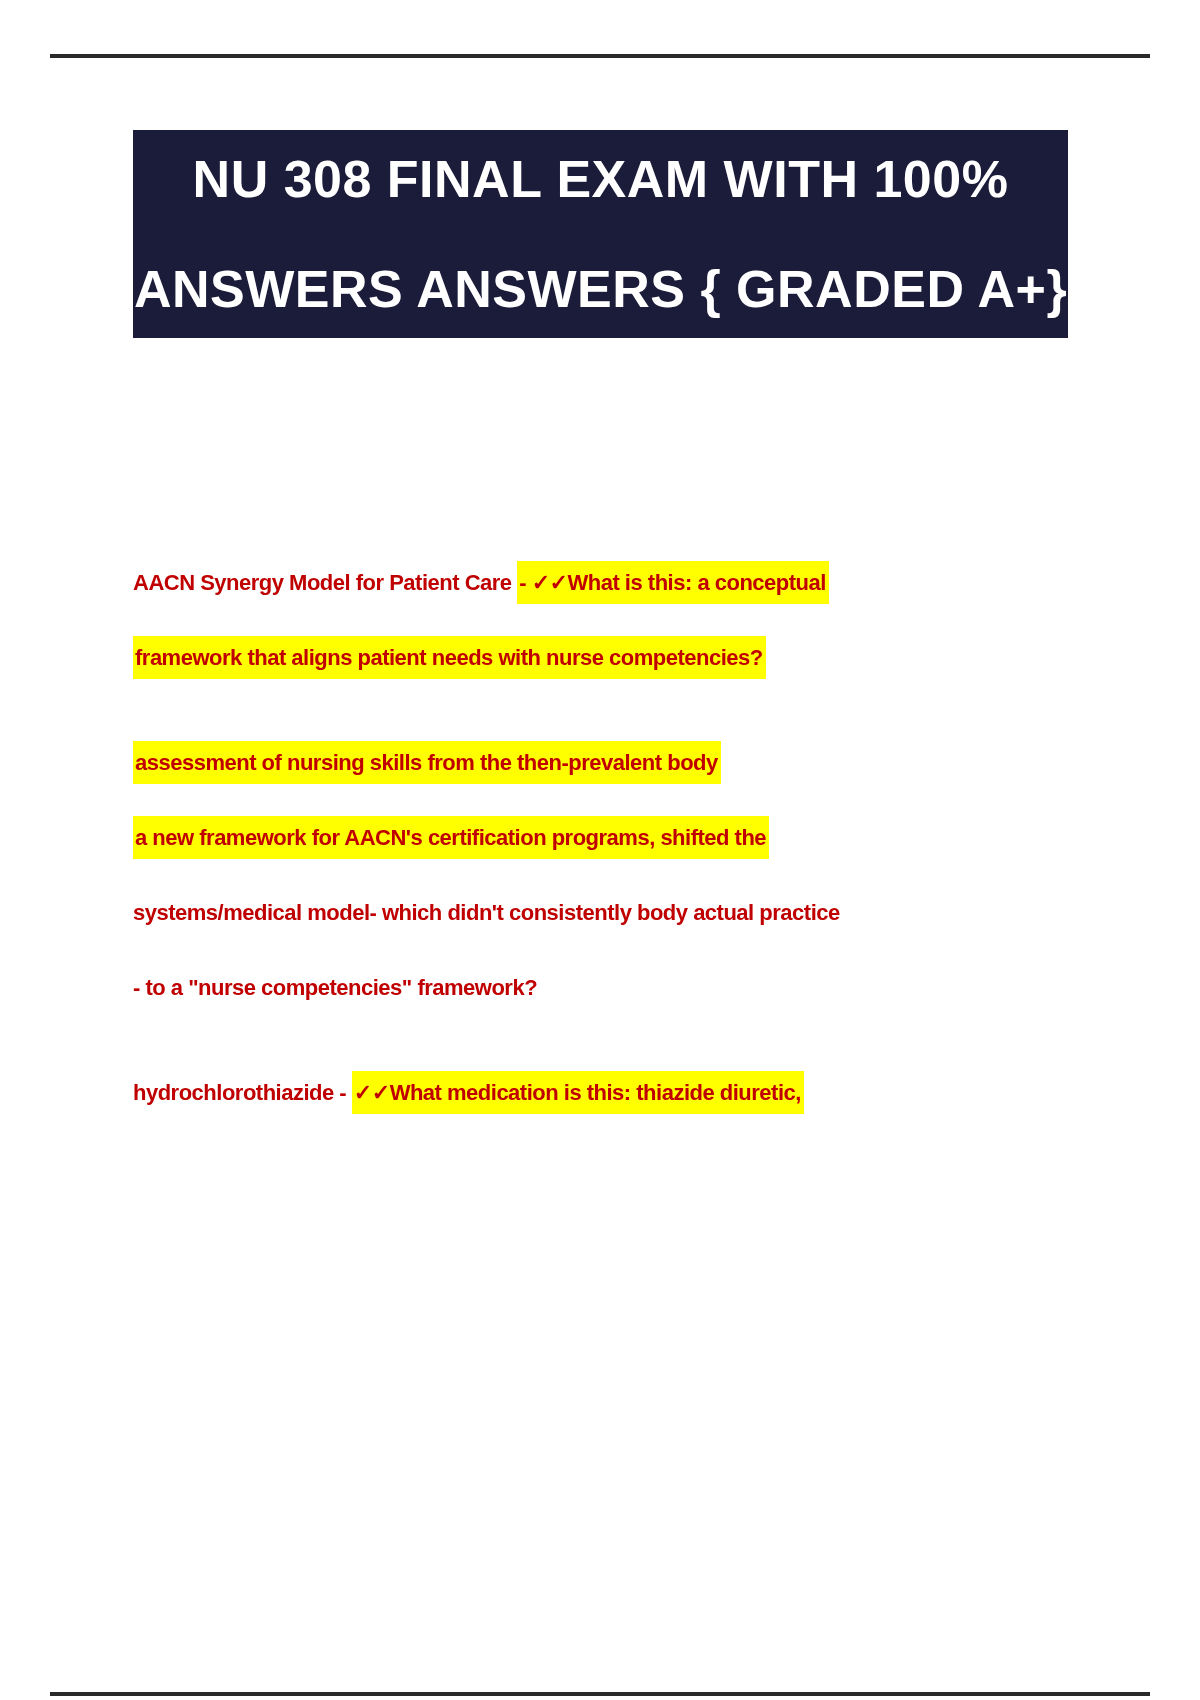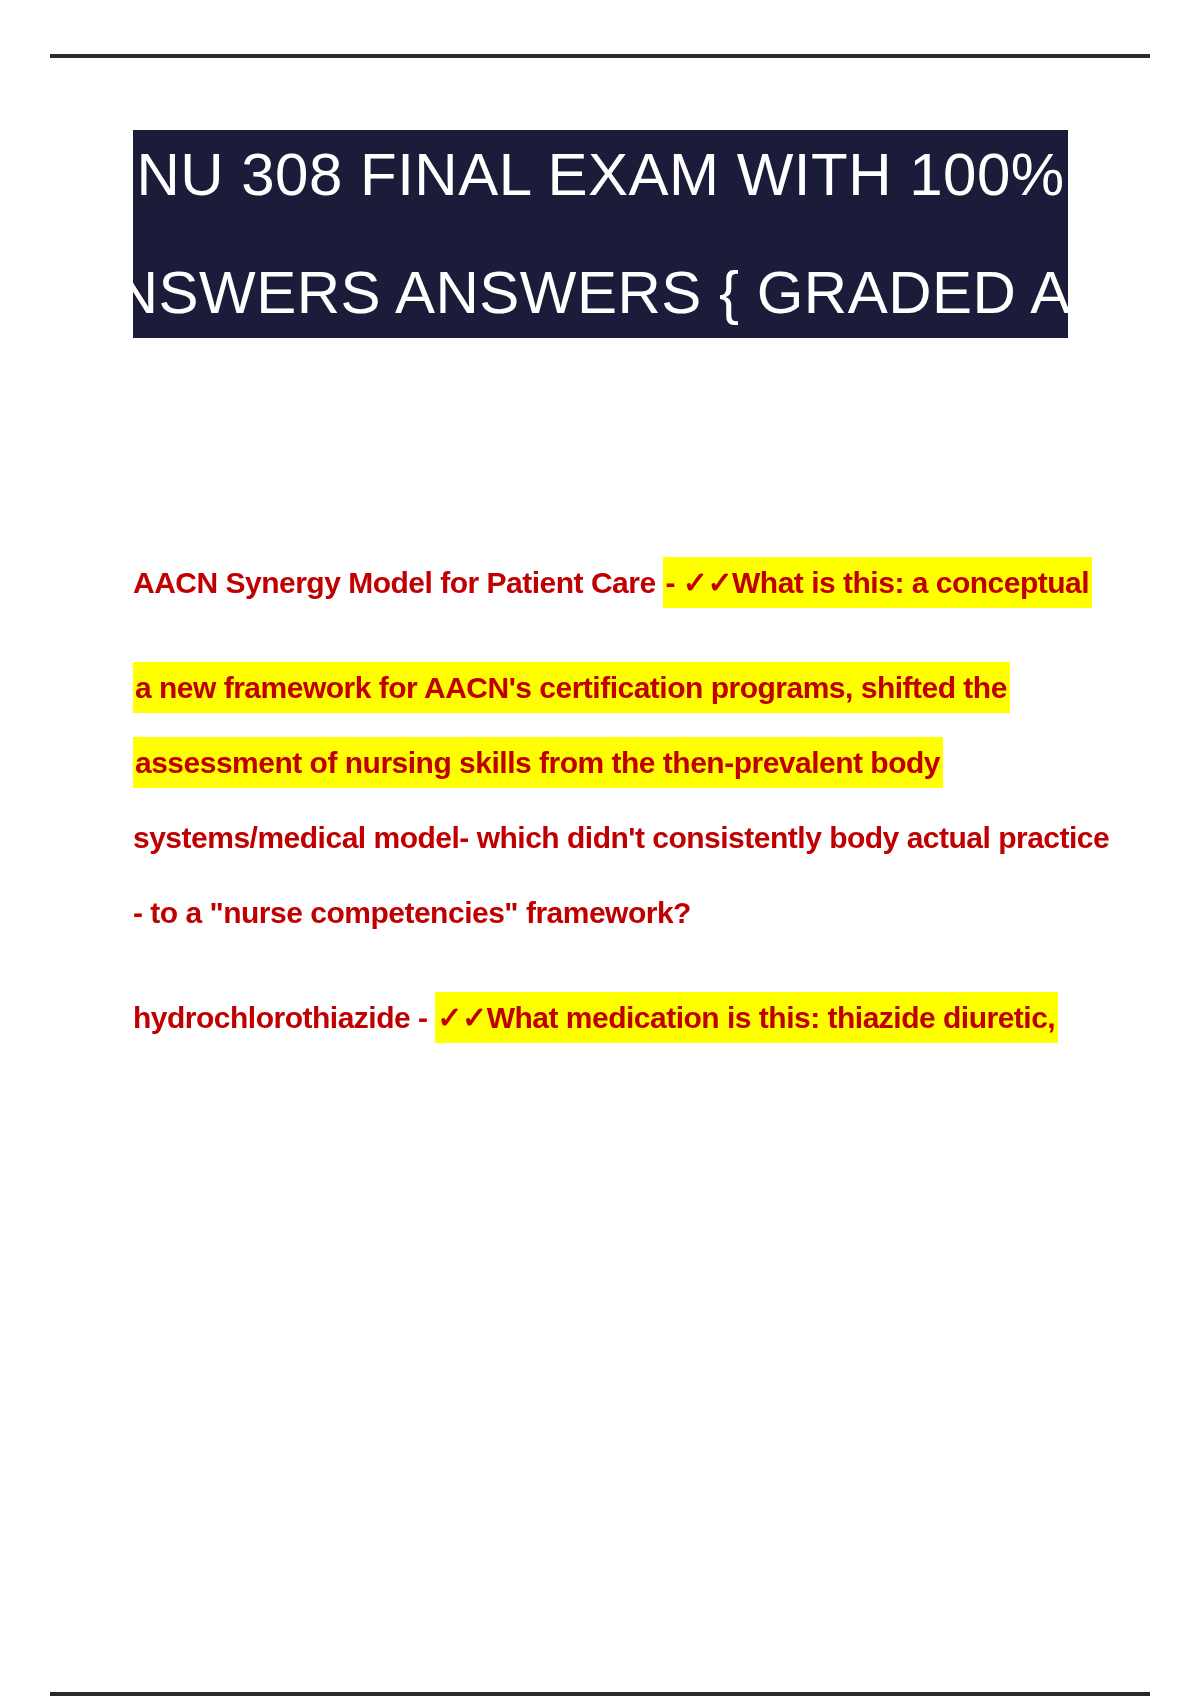--- a/index.html
+++ b/index.html
@@ -34,40 +34,40 @@
     background: var(--banner-bg, #1b1b3a);
     color: var(--banner-fg, #ffffff);
     display: flex;
     flex-direction: column;
     justify-content: center;
     align-items: center;
     row-gap: 58px;
     text-align: center;
   }
   .title-line {
-    font-size: 60px;
-    font-weight: normal;
+    font-size: 52px;
+    font-weight: bold;
     letter-spacing: 0.5px;
     line-height: 1;
     white-space: nowrap;
   }
 
   .content {
     position: absolute;
     left: 133px;
     top: 545px;
     width: 960px;
   }
   .paragraph {
     margin: 0 0 30px 0;
   }
   .line {
     line-height: 75px;
     white-space: nowrap;
-    font-size: 30px;
+    font-size: 22px;
     font-weight: bold;
     letter-spacing: -0.5px;
     color: var(--text-red, #c00000);
   }
   .seg { color: var(--text-red, #c00000); }
   .seg.hl {
     background: var(--hl-yellow, #ffff00);
     padding: 9px 3px 9px 2px;
   }
 </style>
@@ -78,24 +78,25 @@
   <div class="rule top"></div>
 
   <div class="title-box">
     <div class="title-line">NU 308 FINAL EXAM WITH 100%</div>
     <div class="title-line">ANSWERS ANSWERS { GRADED A+}</div>
   </div>
 
   <div class="content" id="content">
       <div class="paragraph">
         <div class="line"><span class="seg">AACN Synergy Model for Patient Care </span><span class="seg hl">- ✓✓What is this: a conceptual</span></div>
+        <div class="line"><span class="seg hl">framework that aligns patient needs with nurse competencies?</span></div>
       </div>
       <div class="paragraph">
+        <div class="line"><span class="seg hl">assessment of nursing skills from the then-prevalent body</span></div>
         <div class="line"><span class="seg hl">a new framework for AACN's certification programs, shifted the</span></div>
-        <div class="line"><span class="seg hl">assessment of nursing skills from the then-prevalent body</span></div>
         <div class="line"><span class="seg">systems/medical model- which didn't consistently body actual practice</span></div>
         <div class="line"><span class="seg">- to a "nurse competencies" framework?</span></div>
       </div>
       <div class="paragraph">
         <div class="line"><span class="seg">hydrochlorothiazide - </span><span class="seg hl">✓✓What medication is this: thiazide diuretic,</span></div>
       </div>
     </div>
 
   <div class="rule bottom"></div>
 </div>

